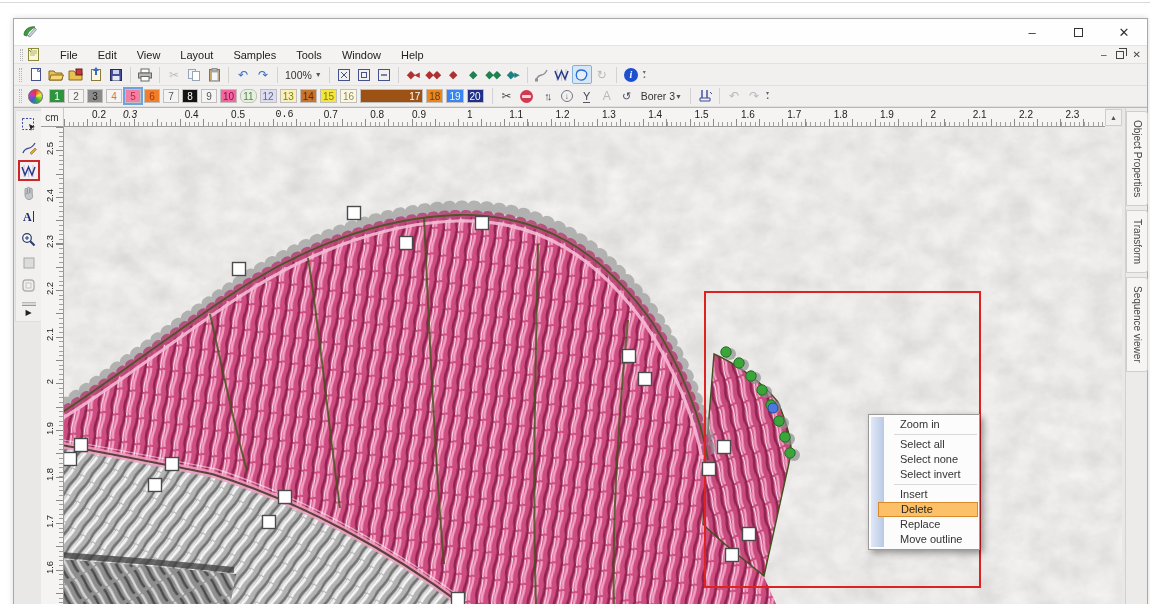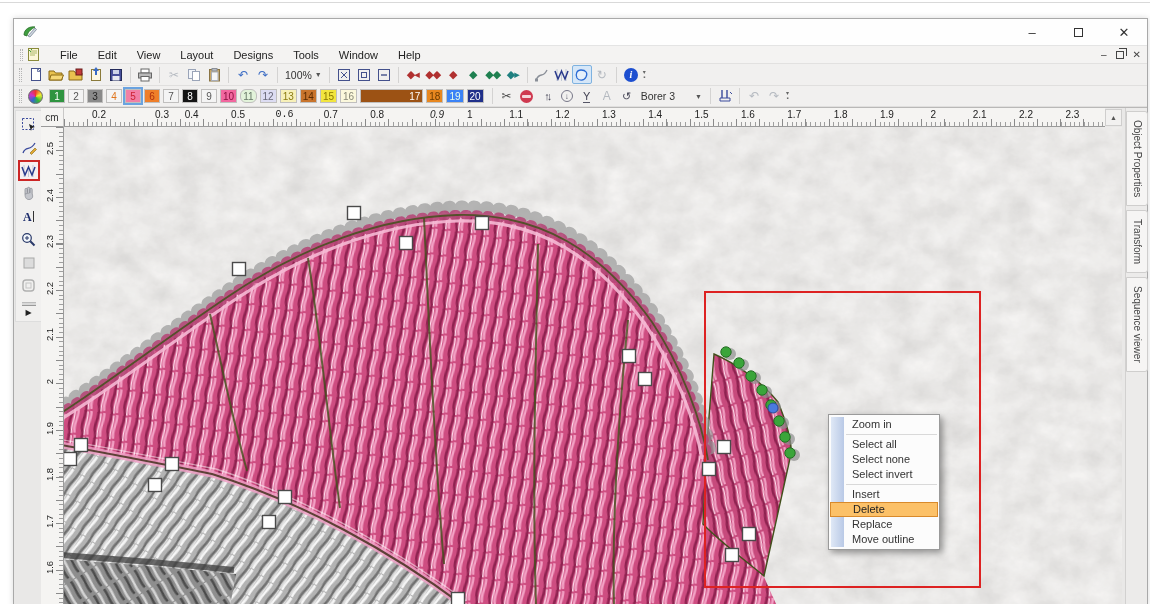--- a/index.html
+++ b/index.html
@@ -55,21 +55,21 @@
     background:conic-gradient(#e33,#ee3,#3b3,#36c,#c3c,#e33); border:1px solid #666; margin:0 6px 0 2px; flex:none;}
   .swatches { display:flex; gap:3px; align-items:center; }
   .sw { min-width:16px; height:14px; padding:0 2px; font-size:10px; line-height:14px; text-align:center;
     border:1px solid #c0bfbe; background:#f4f4f4; }
   .sw.sel { outline:2px solid #6aa3e0; outline-offset:0; }
   .pal-ico { font-size:11px; color:#445; }
   .stop-red { width:13px; height:13px; border-radius:50%; background:#cf3a50; position:relative; }
   .stop-red:before { content:''; position:absolute; left:2px; top:5px; width:9px; height:3px; background:#f4d7db; border-radius:1px;}
   .circ-down { width:12px; height:12px; border:1px solid #778; border-radius:50%; font-size:8px; color:#556;
     display:flex; align-items:center; justify-content:center; }
-  .borer { display:flex; align-items:center; gap:20px; font-size:10.5px; color:#333; padding:0 4px; }
+  .borer { display:flex; align-items:center; gap:0; font-size:10.5px; color:#333; padding:0 4px; }
 
   
   .main { position:absolute; left:0; top:88px; right:0; bottom:0; background:#e9e8e7; border-top:1px solid #b9b8b7; }
 
   
   .ltools { position:absolute; left:1px; top:2px; width:27px; height:212px; background:#f1f0ef;
     border:1px solid #ddd; display:flex; flex-direction:column; align-items:center; padding-top:3px; }
   .lbtn { width:22px; height:21px; display:flex; align-items:center; justify-content:center; margin-bottom:2px; position:relative;}
   .lbtn.active { border:2px solid #cc2626; background:#f6eef0; }
   .lgrip { width:14px; height:4px; border-top:1px solid #bbb; border-bottom:1px solid #999; margin-top:4px; background:#d8d8d8;}
@@ -140,21 +140,21 @@
     <svg class="doc-ico" viewBox="0 0 13 13">
       <rect x="1.5" y="0.5" width="10" height="12" fill="#fbf6d8" stroke="#8a8a3a"></rect>
       <path d="M3,3 h7 M3,5 h7 M3,7 h5" stroke="#9aa94a" stroke-width="0.8"></path>
       <path d="M2,2 l2,2 M4,1 l1,1" stroke="#3f9e3f" stroke-width="1"></path>
     </svg>
     <div id="menu-items" style="display: flex;">
         <span class="menu-item">File</span>
         <span class="menu-item">Edit</span>
         <span class="menu-item">View</span>
         <span class="menu-item">Layout</span>
-        <span class="menu-item">Designs</span>
+        <span class="menu-item">Samples</span>
         <span class="menu-item">Tools</span>
         <span class="menu-item">Window</span>
         <span class="menu-item">Help</span>
       </div>
     <div class="mdi">
       <span>–</span>
       <span class="rest"></span>
       <span>✕</span>
     </div>
   </div>
@@ -422,27 +422,27 @@
             <rect x="5" y="5" width="5" height="5" fill="none" stroke="#c4c4c4"></rect>
           </svg>
       </div>
       <div class="lgrip"></div>
       <div class="lexp">▶</div>
     </div>
 
     <div class="corner">cm</div>
     <div class="hruler" id="hruler">
         <span style="left: 35px;">0.2</span>
-        <span style="left: 98px;">0.3</span>
+        <span style="left: 66px; font-style: italic;">0.3</span>
         <span style="left: 127.7px;">0.4</span>
         <span style="left: 174.05px;">0.5</span>
         <span style="left: 220.4px; font-family: Liberation Mono, monospace;">0.6</span>
         <span style="left: 266.75px;">0.7</span>
         <span style="left: 313.1px;">0.8</span>
-        <span style="left: 373px; font-style: italic;">0.9</span>
+        <span style="left: 355px;">0.9</span>
         <span style="left: 405.8px;">1</span>
         <span style="left: 452.15px; text-align: right;">1.1</span>
         <span style="left: 498.5px;">1.2</span>
         <span style="left: 544.85px;">1.3</span>
         <span style="left: 591.2px;">1.4</span>
         <span style="left: 637.55px;">1.5</span>
         <span style="left: 683.9px;">1.6</span>
         <span style="left: 730.25px;">1.7</span>
         <span style="left: 776.6px;">1.8</span>
         <span style="left: 822.95px;">1.9</span>
@@ -574,21 +574,21 @@
     </div>
 
     <div class="rtabs" id="rtabs">
         <div class="rtab">Object Properties</div>
         <div class="rtab">Transform</div>
         <div class="rtab">Sequence viewer</div>
       </div>
   </div>
 </div>
 
-<div class="ctx" id="ctx" style="left: 828px; top: 414px;">
+<div class="ctx" id="ctx" style="left: 868px; top: 414px; padding-left: 8px;">
   <div class="gutter"></div>
 <div class="ctx-item">Zoom in</div>
     <div class="ctx-sep"></div>
     <div class="ctx-item">Select all</div>
     <div class="ctx-item">Select none</div>
     <div class="ctx-item">Select invert</div>
     <div class="ctx-sep"></div>
     <div class="ctx-item">Insert</div>
     <div class="ctx-item hl">Delete</div>
     <div class="ctx-item">Replace</div>

